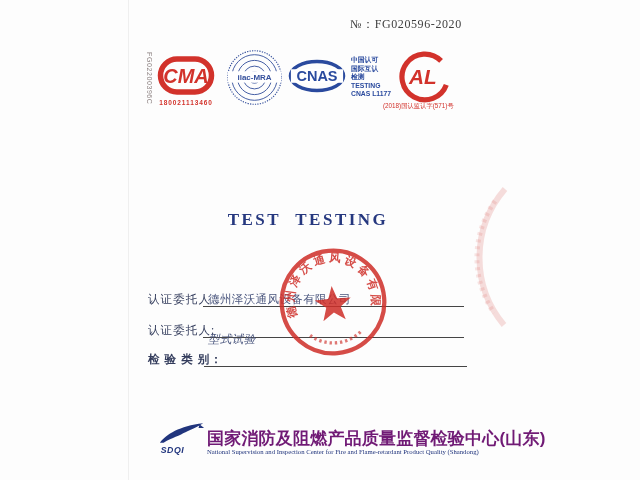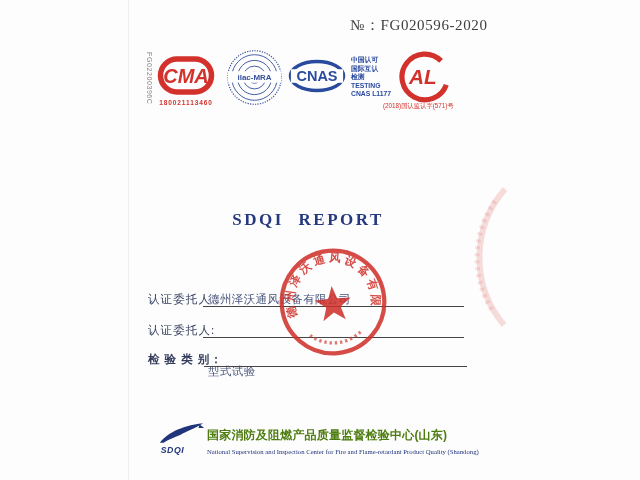--- a/index.html
+++ b/index.html
@@ -2,21 +2,21 @@
 <html><head>
 <meta charset="utf-8">
 <style>
   html,body{margin:0;padding:0;background:#ffffff;}
   #shot{position:relative;width:640px;height:480px;background:#fdfdfd;overflow:hidden;
         font-family:"Liberation Sans",sans-serif;}
   .abs{position:absolute;}
   
   .page-edge{left:128px;top:0;width:1px;height:480px;background:#efefef;}
   
-  .report-no{left:350px;top:16px;font-family:"Liberation Serif",serif;font-size:15px;
+  .report-no{left:350px;top:16px;font-family:"Liberation Serif",serif;font-size:12px;
              color:#3e3e3e;letter-spacing:.6px;white-space:nowrap;}
   
   .side-code{left:146px;top:52px;height:80px;writing-mode:vertical-rl;font-size:7px;
              color:#8e8383;letter-spacing:.6px;}
   
   .cma-number{left:154px;top:99px;width:64px;text-align:center;font-size:6.5px;
               font-weight:bold;letter-spacing:.9px;color:#d2322b;}
   .cnas-text{left:351px;top:56px;font-size:6.8px;line-height:8.6px;color:#2a4a9e;
              font-weight:bold;white-space:nowrap;}
   .cal-caption{left:383px;top:102px;font-size:6.3px;color:#d2322b;white-space:nowrap;}
@@ -27,27 +27,27 @@
             font-family:"Liberation Serif",serif;font-size:17px;font-weight:bold;
             letter-spacing:2.5px;word-spacing:8px;color:#26387f;}
   
   .field-label{font-family:"Liberation Serif",serif;font-size:11.5px;color:#333c5c;
                letter-spacing:1.1px;white-space:nowrap;}
   .field-value{font-family:"Liberation Serif",serif;font-size:11.5px;color:#4a567e;
                letter-spacing:.4px;white-space:nowrap;}
   .field-line{height:1px;background:#454545;}
   .fl1{left:148px;top:292px;} .fv1{left:208px;top:292px;} .ln1{left:203px;top:306px;width:261px;}
   .fl2{left:148px;top:323px;} .fv2{left:206px;top:323px;} .ln2{left:203px;top:337px;width:261px;}
-  .fl3{left:148px;top:352px;font-weight:bold;} .fv3{left:208px;top:364px;} .ln3{left:204px;top:366px;width:263px;}
+  .fl3{left:148px;top:352px;font-weight:bold;} .fv3{left:208px;top:332px;font-style:italic;} .ln3{left:204px;top:366px;width:263px;}
   
   .company-seal{left:276px;top:245px;width:114px;height:114px;opacity:.85;
                 transform:rotate(-5deg);}
   .faint-seal{left:450px;top:183px;width:62px;height:150px;}
   
-  .footer-zh{left:207px;top:427px;font-size:12px;font-weight:bold;color:#4d7c0f;
+  .footer-zh{left:207px;top:427px;font-size:17px;font-weight:bold;color:#701a75;
              letter-spacing:.2px;white-space:nowrap;}
   .footer-en{left:207px;top:448px;font-family:"Liberation Serif",serif;font-size:6.7px;
              color:#21357d;white-space:nowrap;}
   svg text{font-family:"Liberation Sans",sans-serif;}
 </style>
 </head>
 <body>
 
 <div id="shot">
 
@@ -88,21 +88,21 @@
     <div>TESTING</div>
     <div>CNAS L1177</div>
   </div>
 
   <svg class="abs" style="left:398px;top:51px;" width="54" height="52" viewBox="0 0 104 100">
     <path d="M83,19 A44,44 0 1 0 93,65" fill="none" stroke="#d2322b" stroke-width="10"></path>
     <text x="48" y="64" text-anchor="middle" font-size="40" font-weight="bold" font-style="italic" fill="#d2322b">AL</text>
   </svg>
   <div class="abs cal-caption">(2018)国认监认字(571)号</div>
 
-  <div class="abs title-en">SDQI REPORT</div>
+  <div class="abs title-en">TEST TESTING</div>
 
   <svg class="abs faint-seal" viewBox="0 0 62 150">
     <path d="M55,6 A105,105 0 0 0 54,142" fill="none" stroke="#d0302a" stroke-width="6" opacity="0.16"></path>
     <path d="M45,18 A98,98 0 0 0 44,130" fill="none" stroke="#d0302a" stroke-width="5" stroke-dasharray="3,4" opacity="0.12"></path>
   </svg>
 
   <div class="abs field-label fl1">认证委托人：</div>
   <div class="abs field-value fv1">德州泽沃通风设备有限公司</div>
   <div class="abs field-line ln1"></div>
 

